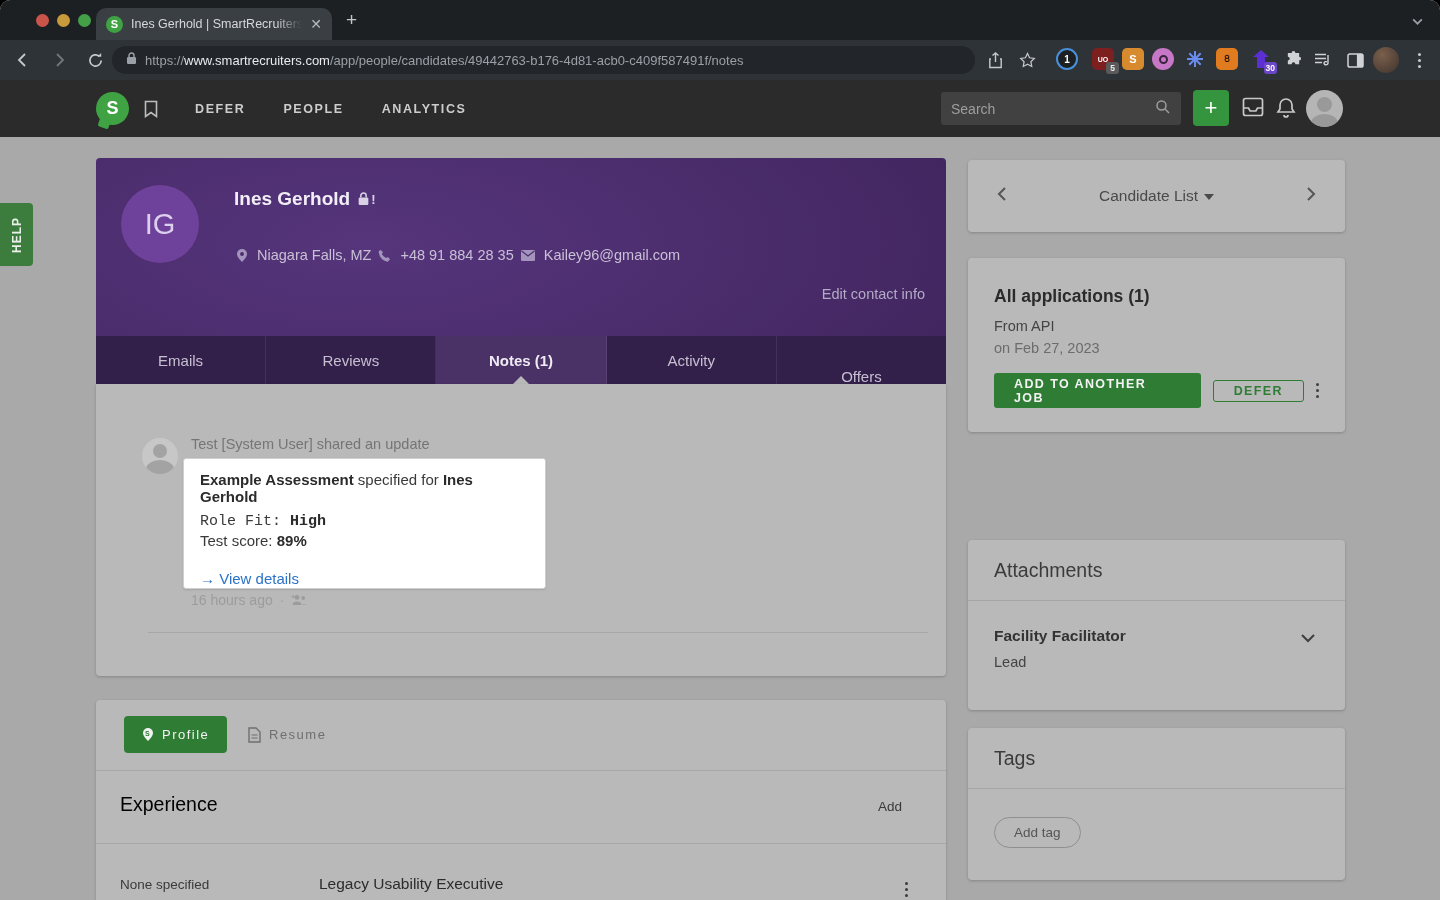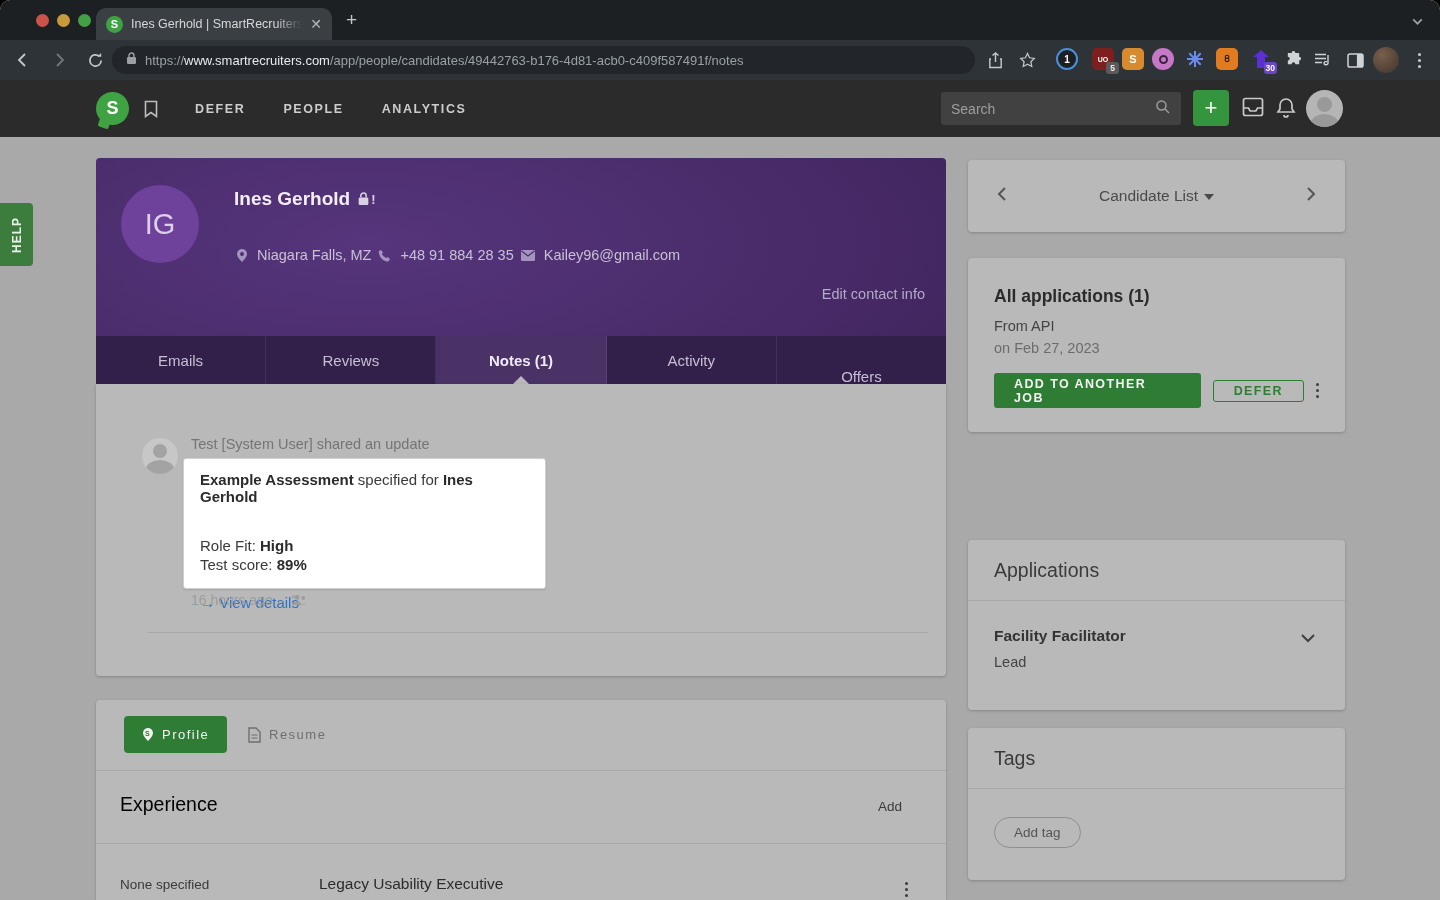--- a/index.html
+++ b/index.html
@@ -73,21 +73,21 @@
   .ptab.active::after { content:""; position:absolute; bottom:0; left:50%; margin-left:-8px; border-left:8px solid transparent; border-right:8px solid transparent; border-bottom:8px solid #b9b9b9; }
 
   
   .notes { left:96px; top:384px; width:850px; height:292px; border-radius:0 0 4px 4px; }
   .note-avatar { position:absolute; left:46px; top:54px; width:36px; height:36px; border-radius:50%; background:#c7c7c7; overflow:hidden; }
   .note-avatar::before { content:""; position:absolute; left:11px; top:6px; width:14px; height:14px; border-radius:50%; background:#a3a3a3; }
   .note-avatar::after { content:""; position:absolute; left:4px; top:22px; width:28px; height:18px; border-radius:50%; background:#a3a3a3; }
   .note-header { position:absolute; left:95px; top:52px; color:#757575; font-size:14.5px; }
   .note-box { position:absolute; left:87px; top:74px; width:363px; height:131px; background:#fff; border:1px solid #cfcfcf; border-radius:3px; box-shadow:0 1px 2px rgba(0,0,0,.12); padding:12px 16px; font-size:15px; color:#3a3a3a; }
   .note-box b { color:#2b2b2b; }
-  .note-line2 { margin-top:32px; }
+  .note-line2 { margin-top:8px;font-family:Liberation Mono, monospace; }
   .note-line3 { margin-top:2px; }
   .note-link { margin-top:21px; color:#2b72c8; font-size:15px; }
   .note-meta { position:absolute; left:95px; top:208px; color:#9c9c9c; font-size:14px; display:flex; align-items:center; gap:7px; }
   .note-divider { position:absolute; left:52px; top:248px; width:780px; height:1px; background:#a7a7a7; }
 
   
   .expcard { left:96px; top:700px; width:850px; height:200px; border-radius:4px 4px 0 0; }
   .profile-btn { position:absolute; left:28px; top:16px; height:37px; padding:0 18px; background:#2f7d35; border-radius:4px; color:#f2f2f2; font-size:13px; letter-spacing:1.5px; display:flex; align-items:center; gap:8px; }
   .resume-btn { position:absolute; left:152px; top:16px; height:37px; display:flex; align-items:center; gap:8px; color:#6f6f6f; font-size:13px; letter-spacing:1.5px; }
   .exp-div1 { position:absolute; left:0; top:70px; width:100%; height:1px; background:#a7a7a7; }
@@ -411,21 +411,21 @@
           <i></i>
           <i></i>
           <i></i>
         </span>
     </div>
   </div>
 
 
   <div class="card applications-card">
     <div class="applications-head">
-        <div class="side-h">Applications</div>
+        <div class="side-h">Attachments</div>
       </div>
     <div class="applications-body">
       <div class="job-title">Facility Facilitator</div>
       <div class="job-stage">Lead</div>
       <span class="job-chevron">
         <svg width="14" height="9" viewBox="0 0 14 9">
             <path d="M1 1l6 6 6-6" stroke="#3f3f3f" stroke-width="2" fill="none"></path>
           </svg>
       </span>
     </div>

